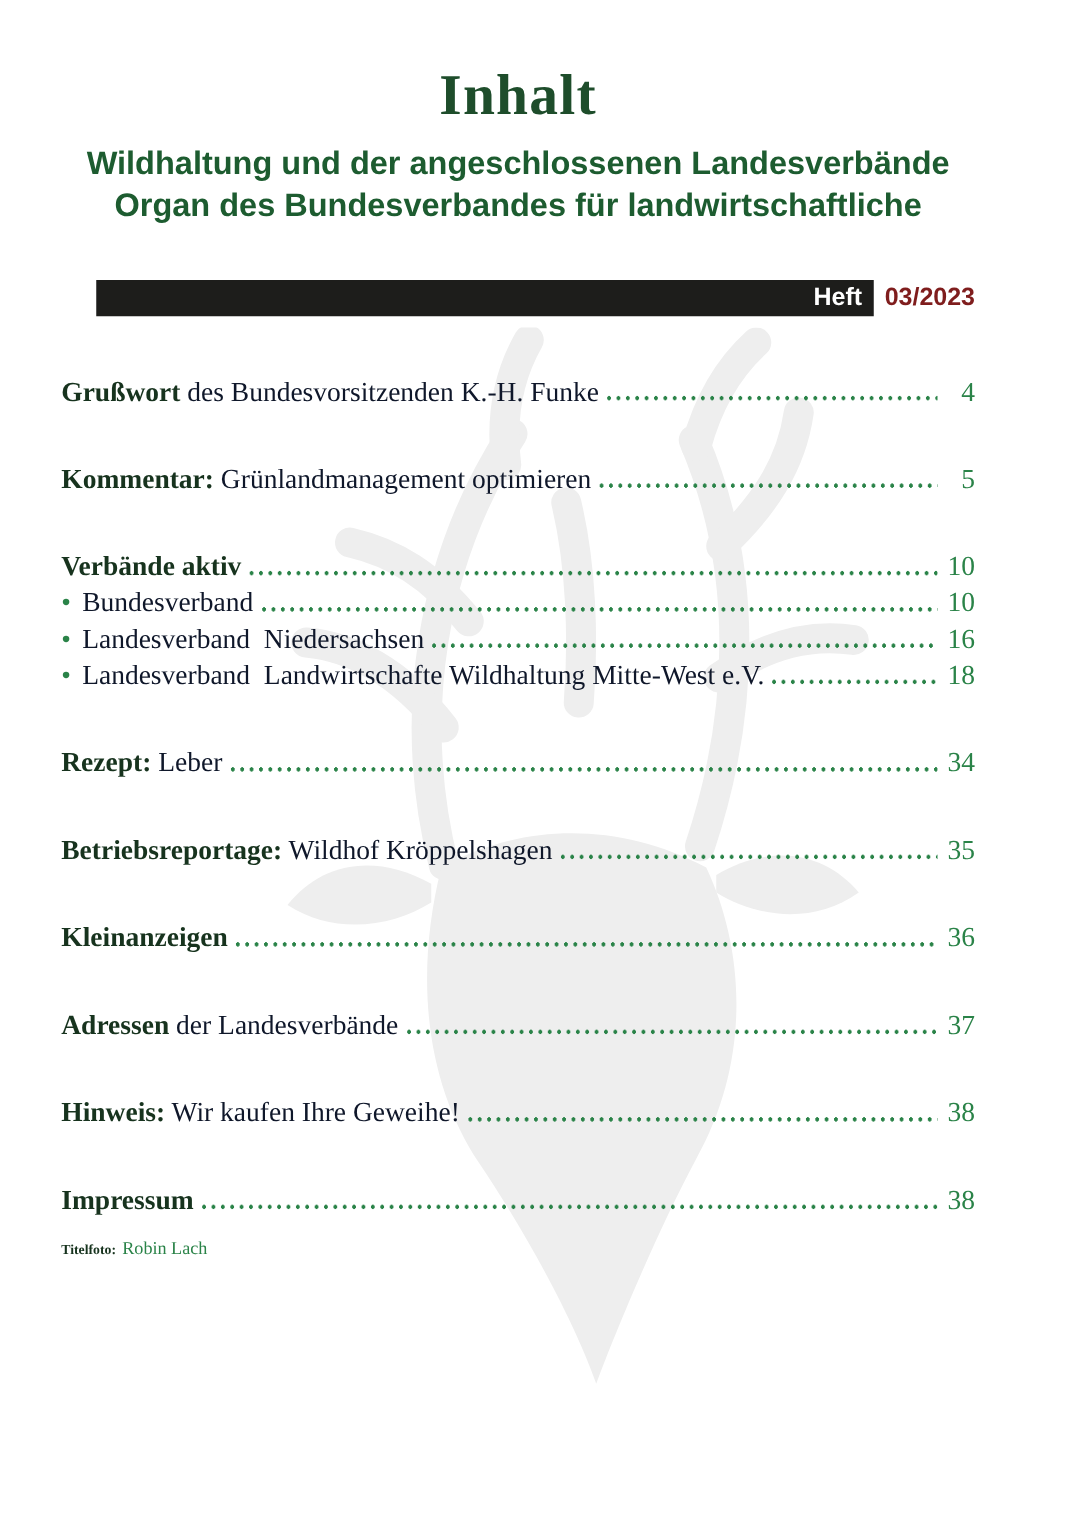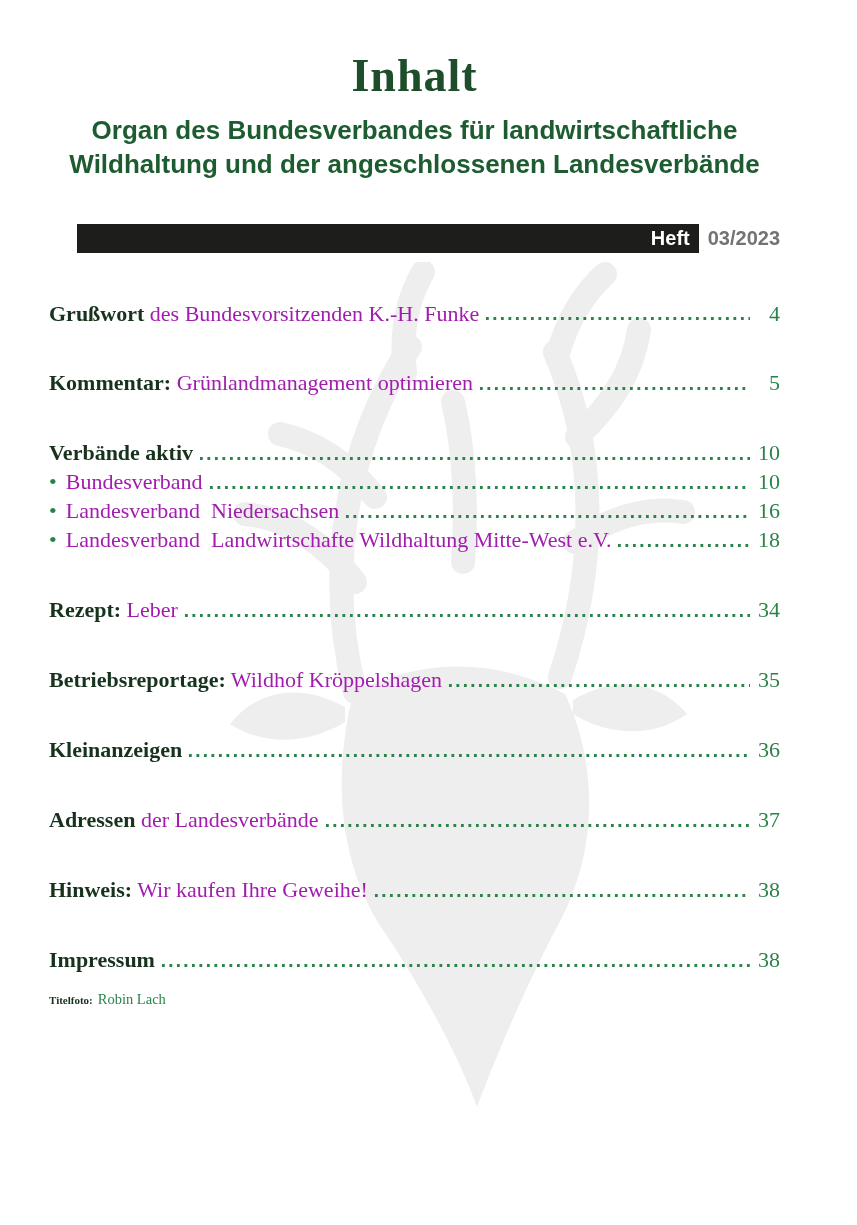--- a/index.html
+++ b/index.html
@@ -15,31 +15,31 @@
            font-weight:bold; font-size:46px; line-height:1.15; color:#1e4d2b; letter-spacing:1px; }
 
   .subtitle { margin:10px 0 0 0; text-align:center; font-family:"Liberation Sans", sans-serif;
               font-weight:bold; font-size:26px; line-height:1.32; color:#1d5c30; }
   .subtitle span { display:block; }
 
   .issue-row { margin-top:42px; display:flex; align-items:center;
                font-family:"Liberation Sans", sans-serif; font-weight:bold; font-size:20px;margin-left:28px; }
   .issue-bar { flex:1; height:29px; background:#1d1d1b; color:#ffffff;
                display:flex; justify-content:flex-end; align-items:center; padding-right:9px; }
-  .issue-number { color:#737373; margin-left:9px; white-space:nowrap;text-align:right; }
+  .issue-number { color:#7f1d1d; margin-left:9px; white-space:nowrap;text-align:right; }
 
   .toc { margin-top:48px; }
   .toc-row { display:flex; align-items:flex-end; font-size:22px; line-height:1.18; }
   .toc-row.major { margin-top:44px; }
   .toc-row.sub { margin-top:3px; }
   .toc-row.major:first-child { margin-top:0; }
 
   .bullet { color:#2a8348; margin-right:9px; }
   .label-bold { font-weight:bold; color:#17331e; white-space:pre; }
-  .label-rest { color:#a21caf; white-space:pre; }
+  .label-rest { color:#0f172a; white-space:pre; }
   .dots { flex:1; align-self:flex-end; height:5px; margin:0 2px 5px 6px;
           background-image:radial-gradient(circle at 2.2px 2.5px, #2a8348 1.6px, rgba(0,0,0,0) 1.7px);
           background-size:7.5px 5px; background-repeat:repeat-x; }
   .pagenum { color:#2a8348; min-width:28px; text-align:right; }
 
   .footnote { margin-top:18px; font-size:14.5px; }
   .footnote .label-bold { font-size:11px; }
   .footnote .credit { color:#2a8348; margin-left:5px; }
 </style>
 </head>
@@ -64,22 +64,22 @@
       <path d="M140 445 C95 420 52 428 25 462 C62 486 108 480 140 460 Z"></path>
       <path d="M368 438 C412 412 455 420 482 452 C446 478 400 472 368 452 Z"></path>
     </g>
   </svg>
 
   <div class="content">
 
     <h1 class="title">Inhalt</h1>
 
     <h2 class="subtitle">
+      <span>Wildhaltung und der angeschlossenen Landesverbände</span>
       <span>Organ des Bundesverbandes für landwirtschaftliche</span>
-      <span>Wildhaltung und der angeschlossenen Landesverbände</span>
     </h2>
 
     <div class="issue-row">
       <div class="issue-bar">
         <span>Heft</span>
       </div>
       <span class="issue-number">03/2023</span>
     </div>
 
     <div class="toc">

